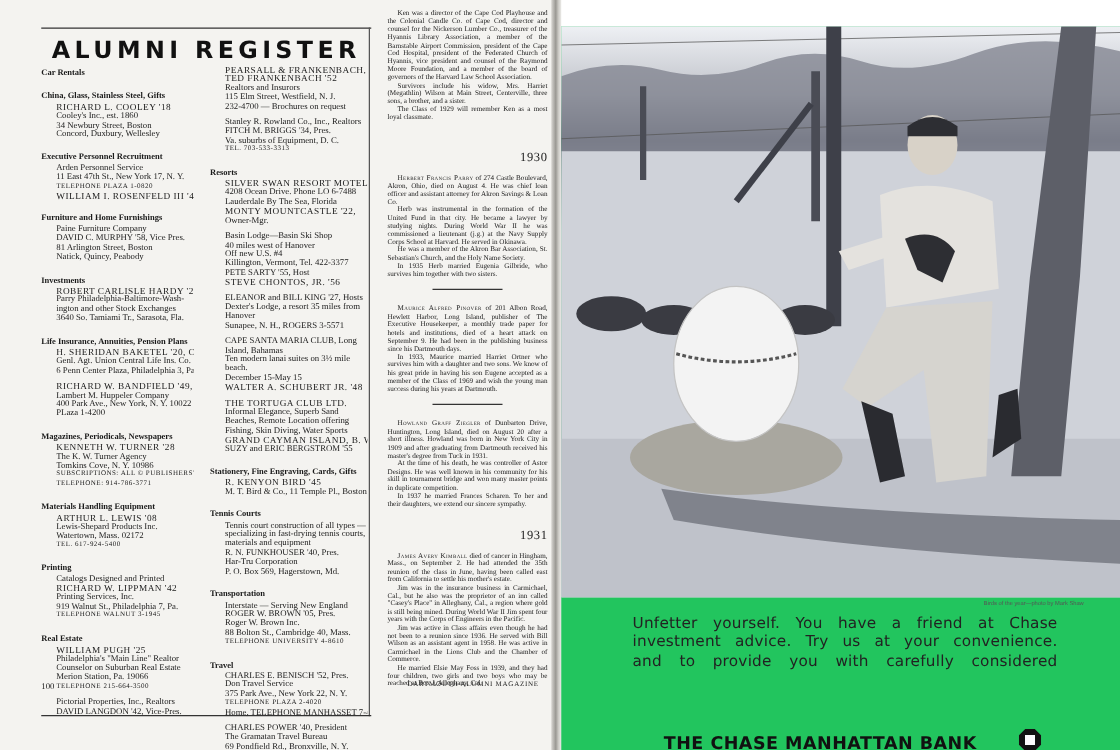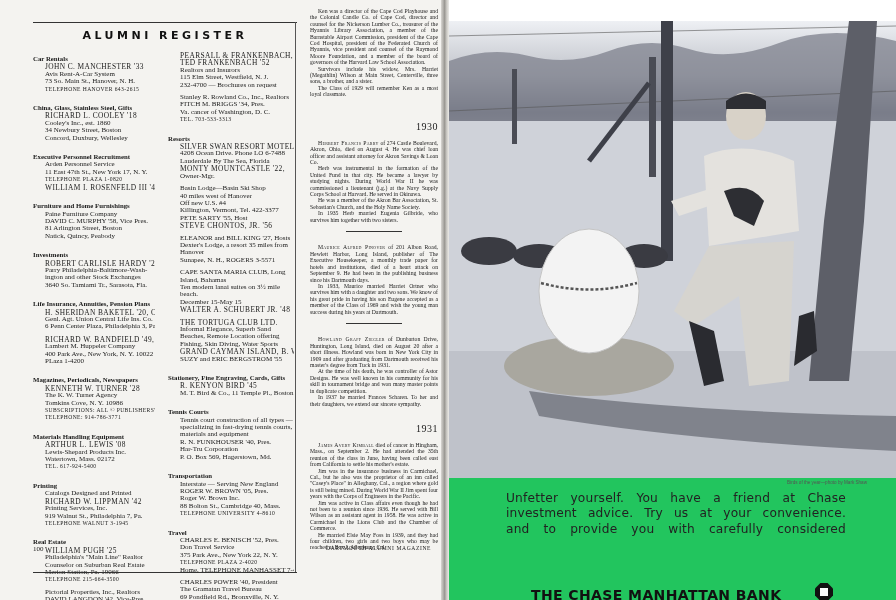--- a/index.html
+++ b/index.html
@@ -9,21 +9,21 @@
   
   .left-page { position: absolute; left: 0; top: 0; width: 444px; height: 600px; background: #f4f3f0; }
   .gutter { position: absolute; left: 441px; top: 0; width: 8px; height: 600px;
             background: linear-gradient(90deg, #d8d6d2 0%, #9a9893 45%, #c9c7c2 70%, #ecebe8 100%); }
   .register { position: absolute; left: 33px; top: 22px; width: 264px; height: 551px; }
   .reg-rule-top { position: absolute; left: 0; top: 0; width: 264px; border-top: 1px solid #333; }
   .reg-rule-bottom { position: absolute; left: 0; top: 550px; width: 264px; border-top: 1.5px solid #333; }
   .reg-divider { position: absolute; left: 262px; top: 0; height: 551px; border-left: 1px solid #555; }
   .reg-title { position: absolute; left: 0; top: 7px; width: 264px; text-align: center;
                font-family: "DejaVu Sans", "Liberation Sans", sans-serif; font-weight: bold;
-               font-size: 11px; letter-spacing: 3.5px; color: #111; }
+               font-size: 19px; letter-spacing: 3.5px; color: #111; }
   .reg-col { position: absolute; top: 33px; font-size: 7px; line-height: 7.4px; }
   .reg-col.c1 { left: 0; width: 122px; }
   .reg-col.c2 { left: 135px; width: 126px; top: 30px; }
   .cat { font-weight: bold; font-size: 6.8px; margin-top: 11px; margin-bottom: 1px; }
   .cat:first-child { margin-top: 0; }
   .entry { padding-left: 12px; margin-bottom: 5px; }
   .entry div { white-space: nowrap; overflow: hidden; }
   .entry .nm { font-size: 7.4px; letter-spacing: 0.4px; }
   .entry .sc { font-size: 5.6px; letter-spacing: 0.4px; text-transform: uppercase; }
 
@@ -59,26 +59,20 @@
 </head>
 <body>
 
 <div class="left-page">
   <div class="register">
     <div class="reg-rule-top"></div>
     <div class="reg-divider"></div>
     <div class="reg-title">ALUMNI REGISTER</div>
     <div class="reg-col c1" id="col1">
         <div class="cat">Car Rentals</div>
-        <div class="entry">
-          <div class="nm">JOHN C. MANCHESTER '33</div>
-          <div>Avis Rent-A-Car System</div>
-          <div>73 So. Main St., Hanover, N. H.</div>
-          <div class="sc">TELEPHONE HANOVER 643-2615</div>
-        </div>
         <div class="cat">China, Glass, Stainless Steel, Gifts</div>
         <div class="entry">
           <div class="nm">RICHARD L. COOLEY '18</div>
           <div>Cooley's Inc., est. 1860</div>
           <div>34 Newbury Street, Boston</div>
           <div>Concord, Duxbury, Wellesley</div>
         </div>
         <div class="cat">Executive Personnel Recruitment</div>
         <div class="entry">
           <div>Arden Personnel Service</div>
@@ -152,21 +146,21 @@
         <div class="entry">
           <div class="nm">PEARSALL &amp; FRANKENBACH, INC.</div>
           <div class="nm">TED FRANKENBACH '52</div>
           <div>Realtors and Insurors</div>
           <div>115 Elm Street, Westfield, N. J.</div>
           <div>232-4700 — Brochures on request</div>
         </div>
         <div class="entry">
           <div>Stanley R. Rowland Co., Inc., Realtors</div>
           <div>FITCH M. BRIGGS '34, Pres.</div>
-          <div>Va. cancer of Washington, D. C.</div>
+          <div>Va. suburbs of Equipment, D. C.</div>
           <div class="sc">TEL. 703-533-3313</div>
         </div>
         <div class="cat">Resorts</div>
         <div class="entry">
           <div class="nm">SILVER SWAN RESORT MOTEL</div>
           <div>4208 Ocean Drive. Phone LO 6-7488</div>
           <div>Lauderdale By The Sea, Florida</div>
           <div class="nm">MONTY MOUNTCASTLE '22,</div>
           <div>Owner-Mgr.</div>
         </div>

